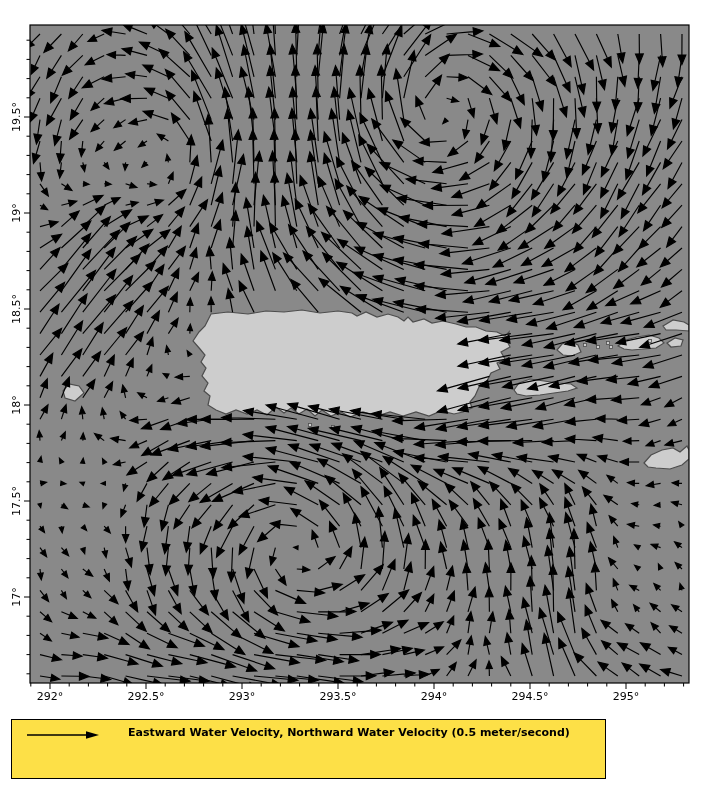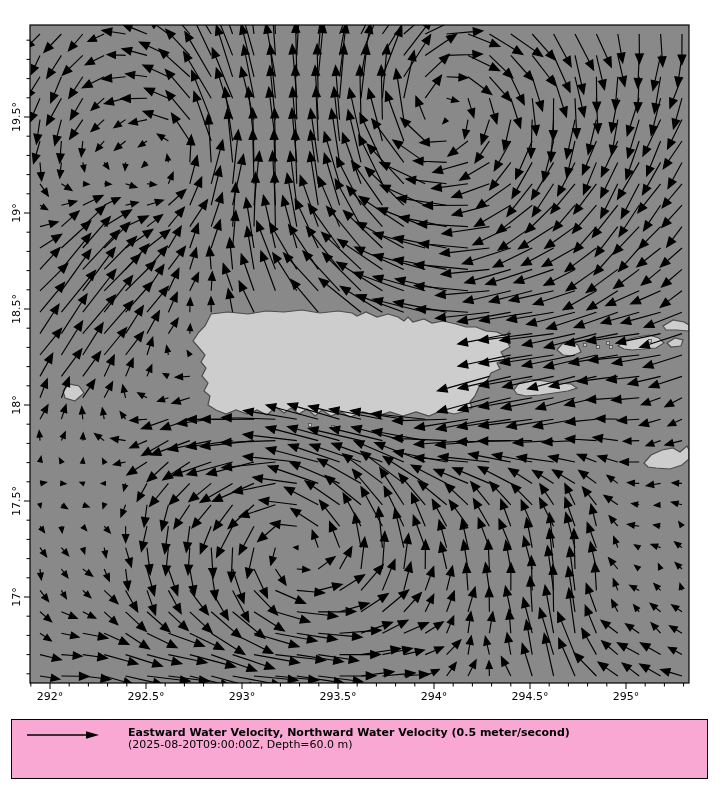--- a/index.html
+++ b/index.html
@@ -1,20 +1,20 @@
 <!DOCTYPE html>
 <html><head>
 <meta charset="utf-8">
 <style>
   html,body{margin:0;padding:0;background:#ffffff;}
   .figure{position:relative;width:720px;height:800px;background:#ffffff;overflow:hidden;
           font-family:"DejaVu Sans","Liberation Sans",sans-serif;}
   #map-svg{position:absolute;left:0;top:0;}
-  .legend-box{position:absolute;left:11px;top:719px;width:697px;height:60px;
-              background:#f9a8d4;border:1px solid #000;box-sizing:border-box;}
+  .legend-box{position:absolute;left:11px;top:719px;width:595px;height:60px;
+              background:#fde047;border:1px solid #000;box-sizing:border-box;}
   .legend-arrow-svg{position:absolute;left:10px;top:8px;}
   .legend-text{position:absolute;left:116px;top:7px;font-size:11px;line-height:12.2px;color:#000;white-space:nowrap;}
   .legend-text .l1{font-weight:bold;}
 </style>
 </head>
 <body>
 
 <div class="figure">
   <svg id="map-svg" width="720" height="710" viewBox="0 0 720 710">
       <defs>
@@ -1033,16 +1033,15 @@
       </g>
     </svg>
 
   <div class="legend-box">
     <svg class="legend-arrow-svg" width="90" height="14">
       <line x1="5" y1="7" x2="66" y2="7" stroke="#000" stroke-width="1.3"></line>
       <polygon points="77,7 64,3.2 64,10.8" fill="#000"></polygon>
     </svg>
     <div class="legend-text">
       <div class="l1">Eastward Water Velocity, Northward Water Velocity (0.5 meter/second)</div>
-      <div class="l3">(2025-08-20T09:00:00Z, Depth=60.0 m)</div>
     </div>
   </div>
 </div>
 
 </body></html>

